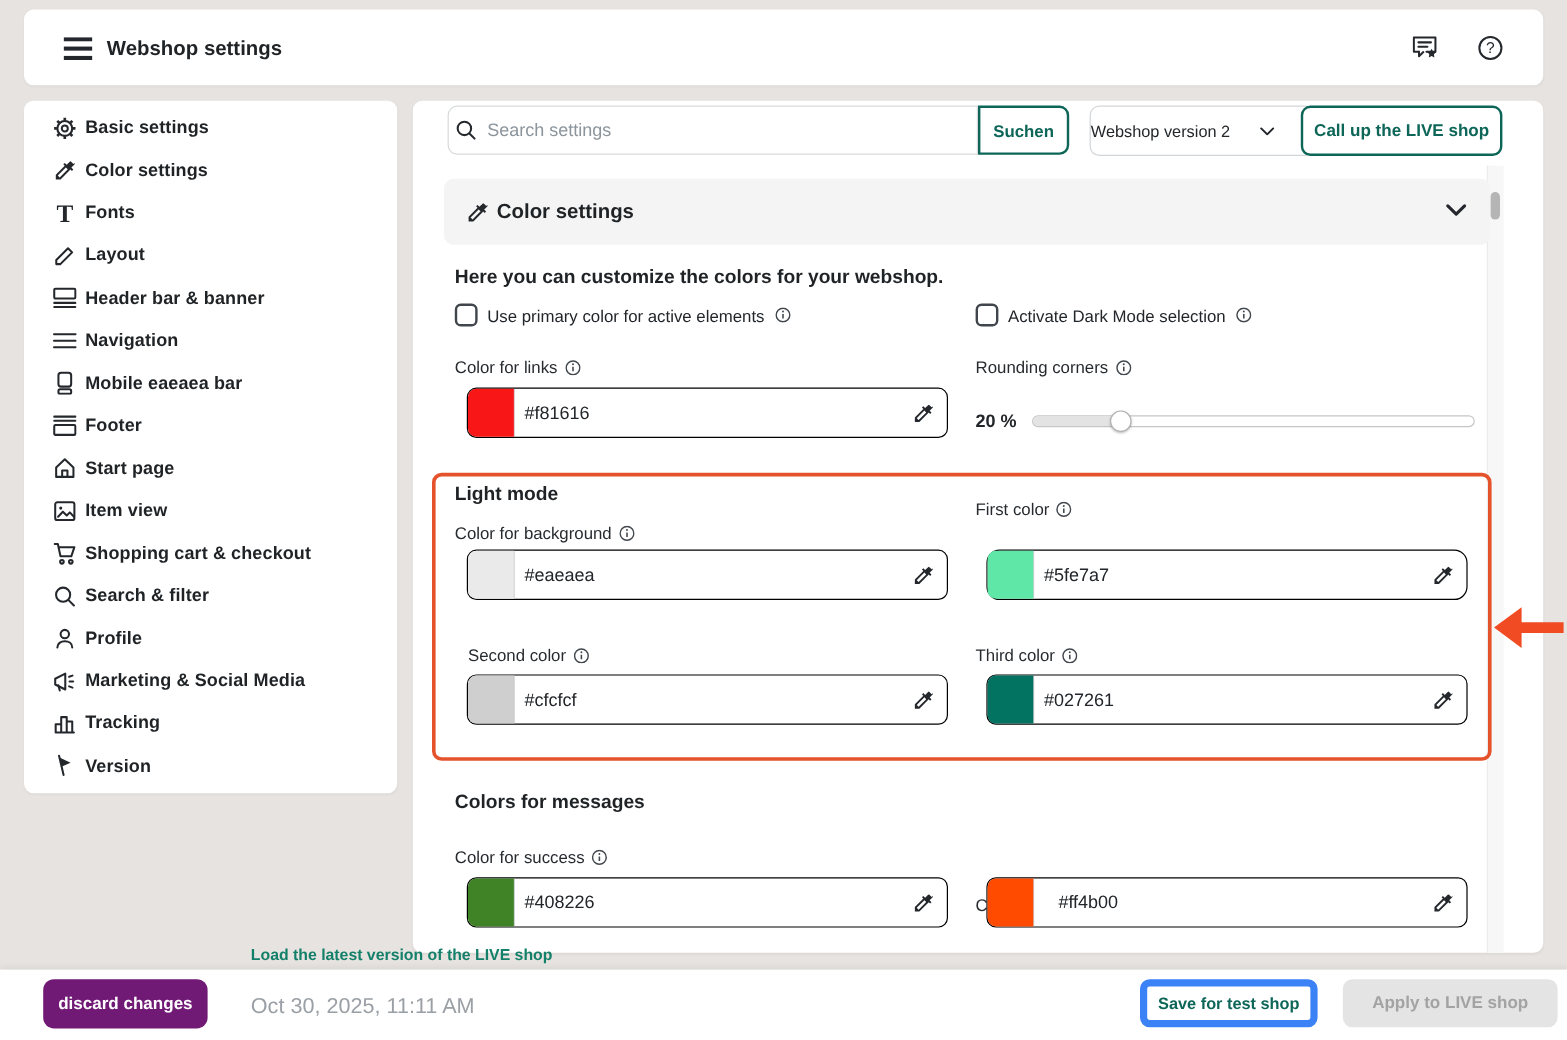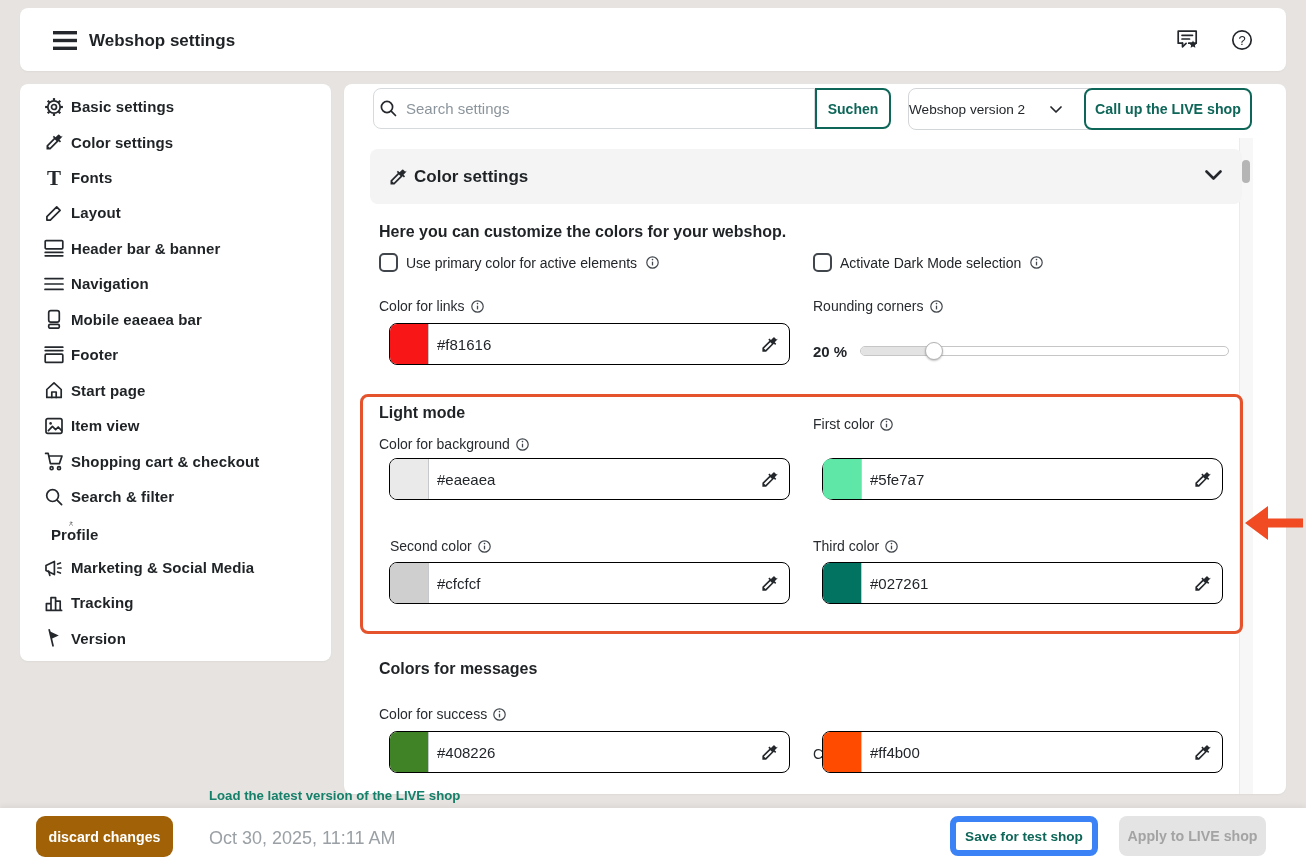--- a/index.html
+++ b/index.html
@@ -53,25 +53,25 @@
 
 #slider { left:860px; top:346px; width:369px; height:10px; border:1px solid #c6c6c6; border-radius:6px; background:#fff; }
 #sliderfill { left:861px; top:347px; width:73px; height:8px; border-radius:5px 0 0 5px; background:#e3e3e3; }
 #sthumb2 { left:925px; top:342px; width:18px; height:18px; border-radius:50%; background:#fff; border:1px solid #b3b3b3; box-shadow:0 1px 2px rgba(0,0,0,0.25); }
 
 
 #lightbox { left:360px; top:394px; width:883px; height:240px; border:3px solid #e5532c; border-radius:8px; }
 
 
 #footer { left:0; top:808px; width:1306px; height:59px; background:#fff; box-shadow:0 -2px 6px rgba(0,0,0,0.06); }
-#discard { left:36px; top:816px; width:137px; height:41px; background:#a16207; border-radius:9px; display:flex; align-items:center; justify-content:center; color:#fff; font-size:14.2px; font-weight:bold; }
+#discard { left:36px; top:816px; width:137px; height:41px; background:#701a75; border-radius:9px; display:flex; align-items:center; justify-content:center; color:#fff; font-size:14.2px; font-weight:bold; }
 #loadlink { left:209px; top:788px; font-size:13.2px; font-weight:bold; color:#15806a; }
 #loaddate { left:209px; top:828px; font-size:18px; color:#9aa0a5; }
 #savebtn { left:950px; top:816px; width:148px; height:40px; border:6px solid #3b82f6; border-radius:8px; background:#fff; display:flex; align-items:center; justify-content:center; font-size:13.6px; font-weight:bold; color:#0d6658; }
-#applybtn { left:1119px; top:816px; width:147px; height:40px; background:#e4e4e4; border-radius:8px; display:flex; align-items:center; justify-content:center; font-size:14.2px; font-weight:bold; color:#a3a3a3; }
+#applybtn { left:1119px; top:816px; width:179px; height:40px; background:#e4e4e4; border-radius:8px; display:flex; align-items:center; justify-content:center; font-size:14.2px; font-weight:bold; color:#a3a3a3; }
 </style>
 </head>
 <body>
 
 <div id="topbar" class="abs panel"></div>
 <svg class="abs" style="left:53px; top:31px;" width="24" height="20" viewBox="0 0 24 20">
   <rect x="0" y="0" width="24" height="3.4" fill="#24282c"></rect>
   <rect x="0" y="7.8" width="24" height="3.4" fill="#24282c"></rect>
   <rect x="0" y="15.6" width="24" height="3.4" fill="#24282c"></rect>
 </svg>
@@ -179,21 +179,21 @@
     </svg>
     <span>Shopping cart &amp; checkout</span>
   </div>
 <div class="mi" style="top:485.6px;">
     <svg viewBox="0 0 20 20">
       <circle class="ico" cx="8.6" cy="8.6" r="5.9"></circle>
       <line class="ico" x1="13.1" y1="13.1" x2="17.6" y2="17.6"></line>
     </svg>
     <span>Search &amp; filter</span>
   </div>
-<div class="mi" style="top:521.0px;flex-direction:column;">
+<div class="mi" style="top:521.0px;">
     <svg viewBox="0 0 20 20">
       <circle class="ico" cx="10" cy="6.4" r="3.5"></circle>
       <path class="ico" d="M3.8 17.6 c0-3.4 2.8-5.2 6.2-5.2 s6.2 1.8 6.2 5.2"></path>
     </svg>
     <span>Profile</span>
   </div>
 <div class="mi" style="top:556.5px;">
     <svg viewBox="0 0 20 20">
       <path class="ico" d="M2 7.6 L10.4 3.4 V16.6 L2 12.4 z"></path>
       <path class="ico" d="M4.6 13 l1.2 4.4"></path>
@@ -348,21 +348,21 @@
       <line x1="6.5" y1="5.7" x2="6.5" y2="9.4" stroke="#41474d" stroke-width="1.3"></line>
       <circle cx="6.5" cy="3.6" r="0.8" fill="#41474d"></circle>
     </svg></div>
 <div class="cinput abs" style="left:389px; top:731px;">
     <div class="swatch" style="background:#408226;"></div>
     <span class="hex">#408226</span>
     <svg class="eyed" width="19" height="19" viewBox="0 0 24 24">
       <path fill="#24282c" d="M20.71 5.63l-2.34-2.34a1 1 0 0 0-1.41 0l-3.12 3.12-1.93-1.91-1.41 1.41 1.42 1.42L3 16.25V21h4.75l9.92-9.92 1.42 1.42 1.41-1.41-1.92-1.92 3.12-3.12c.4-.4.4-1.03.01-1.42zM6.92 19L5 17.08l8.06-8.06 1.92 1.92L6.92 19z"></path>
     </svg>
   </div>
-<div class="cinput abs" style="left:822px; top:731px;">
+<div class="cinput abs" style="left:822px; top:731px;gap:12px;">
     <div class="swatch" style="background:#ff4b00;"></div>
     <span class="hex">#ff4b00</span>
     <svg class="eyed" width="19" height="19" viewBox="0 0 24 24">
       <path fill="#24282c" d="M20.71 5.63l-2.34-2.34a1 1 0 0 0-1.41 0l-3.12 3.12-1.93-1.91-1.41 1.41 1.42 1.42L3 16.25V21h4.75l9.92-9.92 1.42 1.42 1.41-1.41-1.92-1.92 3.12-3.12c.4-.4.4-1.03.01-1.42zM6.92 19L5 17.08l8.06-8.06 1.92 1.92L6.92 19z"></path>
     </svg>
   </div>
 
 <div id="footer" class="abs"></div>
 <div id="discard" class="abs">discard changes</div>
 <div id="loadlink" class="abs">Load the latest version of the LIVE shop</div>

